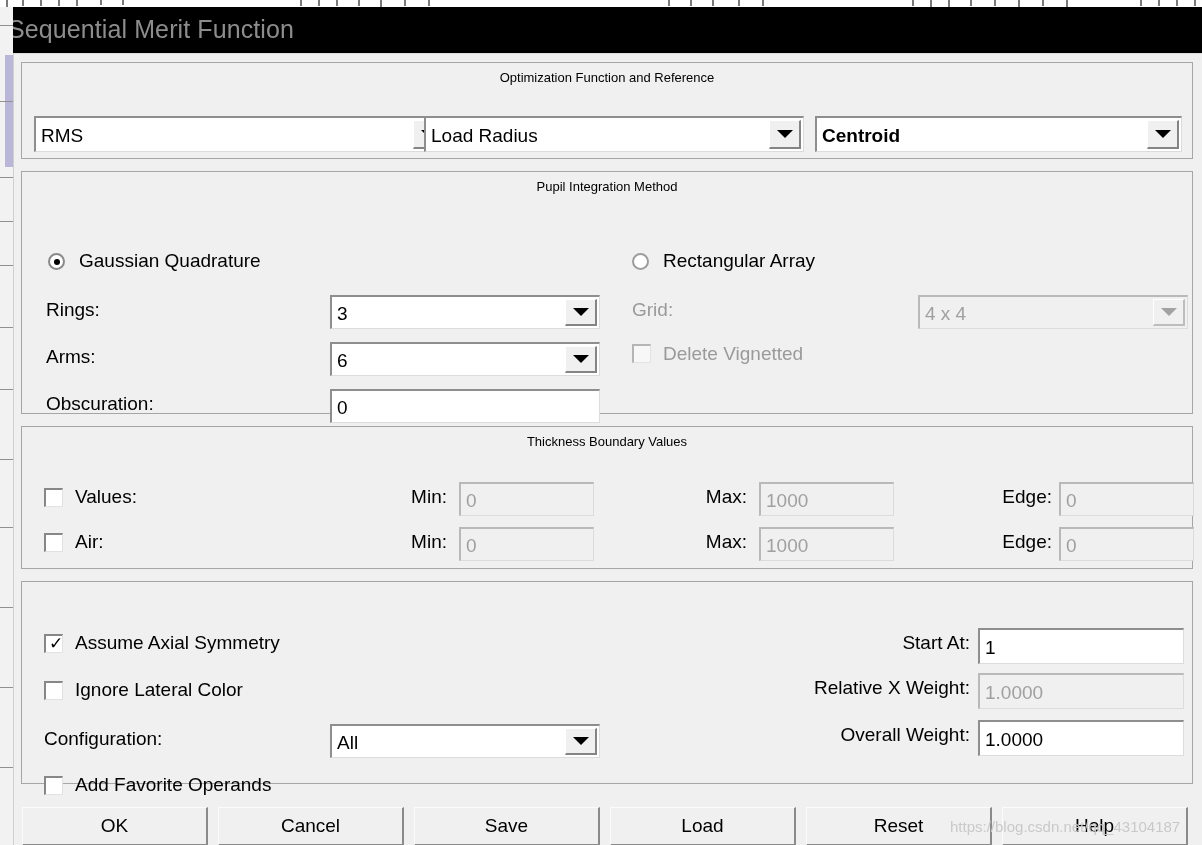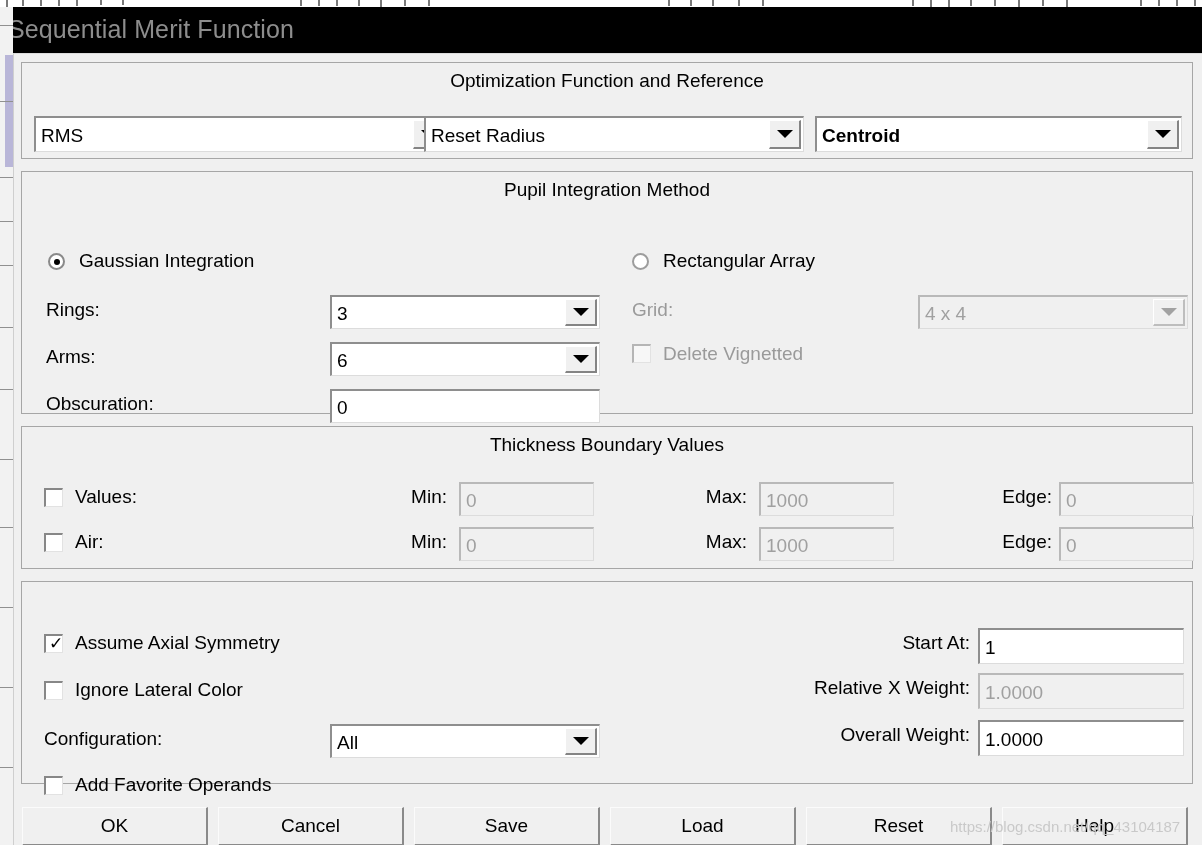--- a/index.html
+++ b/index.html
@@ -92,21 +92,21 @@
     background: #f0f0f0;
     border: 1px solid #a6a6a6;
     box-sizing: border-box;
   }
   .group-title {
     position: absolute;
     top: 7px;
     left: 0;
     width: 100%;
     text-align: center;
-    font-size: 19px;
+    font-size: 13px;
     color: #000000;
   }
 
   .lbl {
     position: absolute;
     font-size: 19px;
     color: #000000;
     white-space: nowrap;
   }
   .lbl.dim { color: #9a9a9a; }
@@ -301,41 +301,41 @@
       <div class="group-title">Optimization Function and Reference</div>
 
       <div class="field" style="left:12px; top:53px; width:414px; height:36px;padding-left:22px;">
         <span class="val">RMS</span>
         <span class="combo-btn">
           <span class="arrow"></span>
         </span>
       </div>
 
       <div class="field" style="left:402px; top:53px; width:380px; height:36px;">
-        <span class="val">Reset Radius</span>
+        <span class="val">Load Radius</span>
         <span class="combo-btn">
           <span class="arrow"></span>
         </span>
       </div>
 
       <div class="field" style="left:793px; top:53px; width:367px; height:36px;font-weight:bold;">
         <span class="val">Centroid</span>
         <span class="combo-btn">
           <span class="arrow"></span>
         </span>
       </div>
     </div>
 
     <div class="group" style="left:7px; top:117px; width:1172px; height:243px;">
       <div class="group-title">Pupil Integration Method</div>
 
       <span class="radio" style="left:26px; top:81px;">
         <span class="dot"></span>
       </span>
-      <span class="lbl" style="left:57px; top:78px;">Gaussian Integration</span>
+      <span class="lbl" style="left:57px; top:78px;">Gaussian Quadrature</span>
 
       <span class="lbl" style="left:24px; top:127px;">Rings:</span>
       <div class="field" style="left:308px; top:123px; width:270px; height:34px;">
         <span class="val">3</span>
         <span class="combo-btn">
           <span class="arrow"></span>
         </span>
       </div>
 
       <span class="lbl" style="left:24px; top:174px;">Arms:</span>

